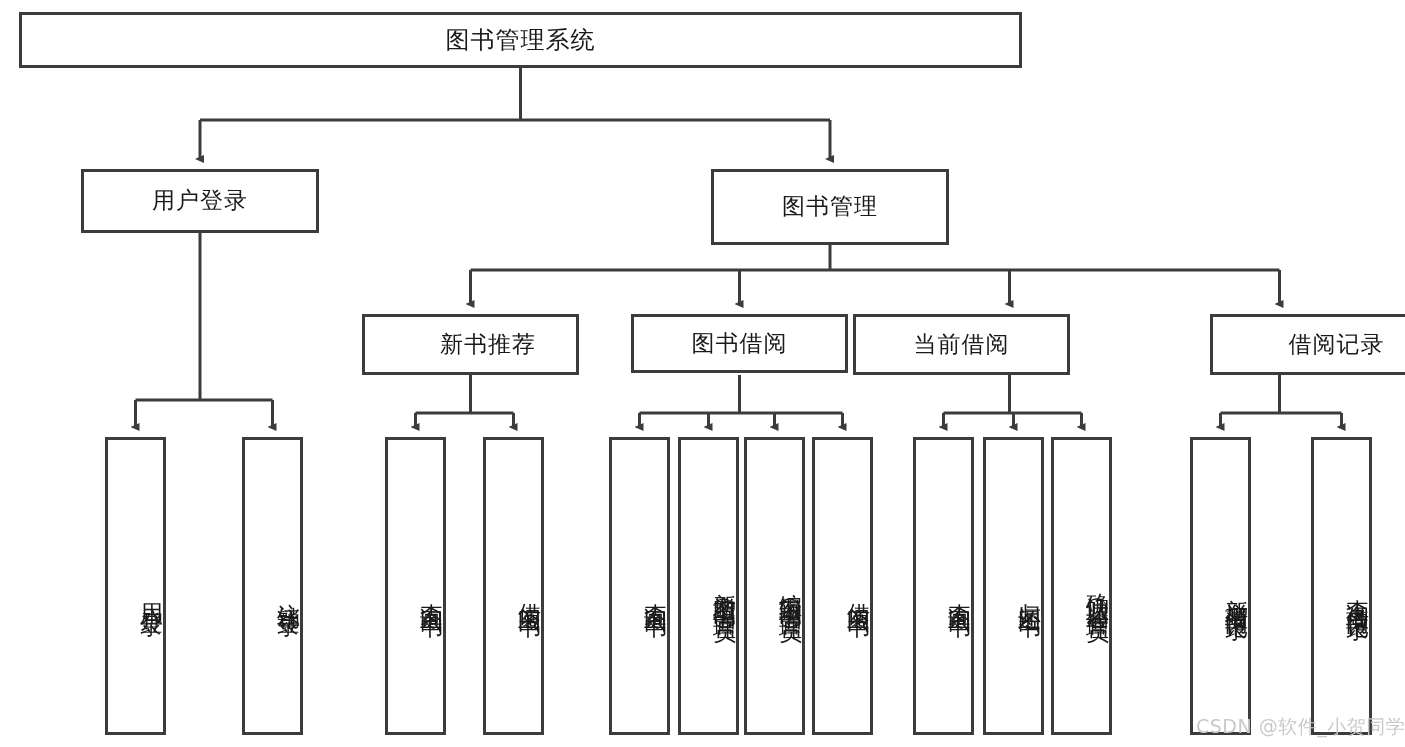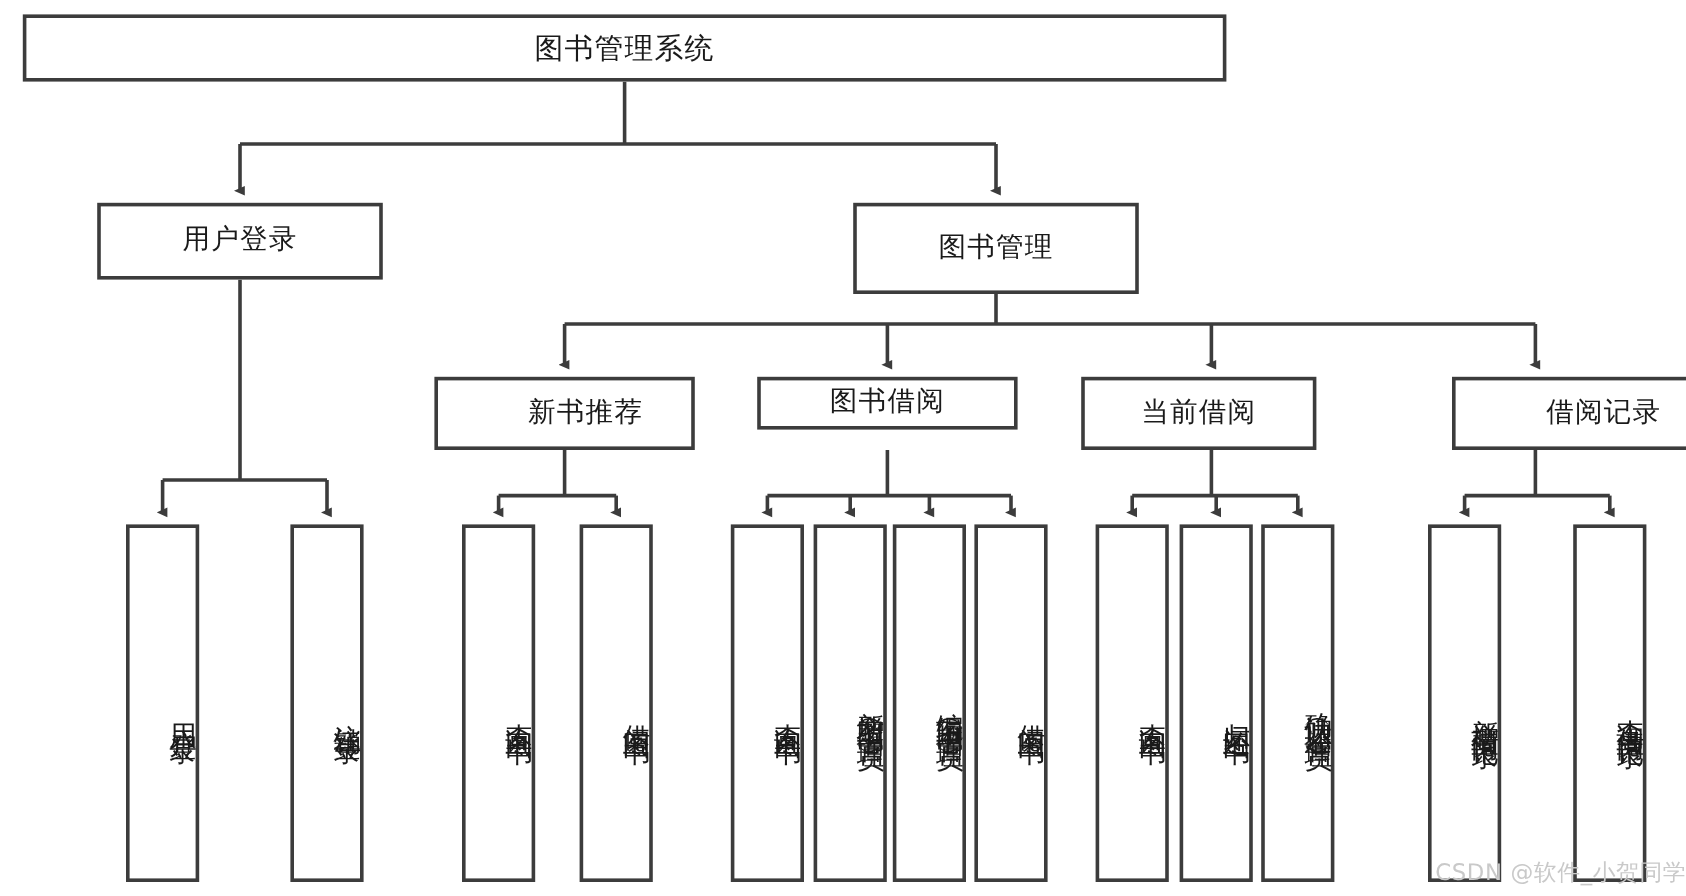--- a/index.html
+++ b/index.html
@@ -118,24 +118,24 @@
       </div>
       <div class="node horiz" style="left: 81px; top: 169px; width: 238px; height: 64px;">
         <span>用户登录</span>
       </div>
       <div class="node horiz" style="left: 711px; top: 169px; width: 238px; height: 76px;">
         <span>图书管理</span>
       </div>
       <div class="node horiz" style="left: 362px; top: 314px; width: 217px; height: 61px; padding-left: 35px;">
         <span>新书推荐</span>
       </div>
-      <div class="node horiz" style="left: 631px; top: 314px; width: 217px; height: 44px;">
+      <div class="node horiz" style="left: 631px; top: 314px; width: 217px; height: 59px;">
         <span>图书借阅</span>
       </div>
-      <div class="node horiz" style="left: 901px; top: 314px; width: 196px; height: 61px;">
+      <div class="node horiz" style="left: 853px; top: 314px; width: 217px; height: 61px;">
         <span>当前借阅</span>
       </div>
       <div class="node horiz" style="left: 1171px; top: 314px; width: 253px; height: 61px; margin-left: 39px;">
         <span>借阅记录</span>
       </div>
       <div class="node vert" style="left: 105px; top: 437px; width: 61px; height: 298px;">
         <span class="vtext">用户登录</span>
       </div>
       <div class="node vert" style="left: 242px; top: 437px; width: 61px; height: 298px;">
         <span class="vtext">注销登录</span>

